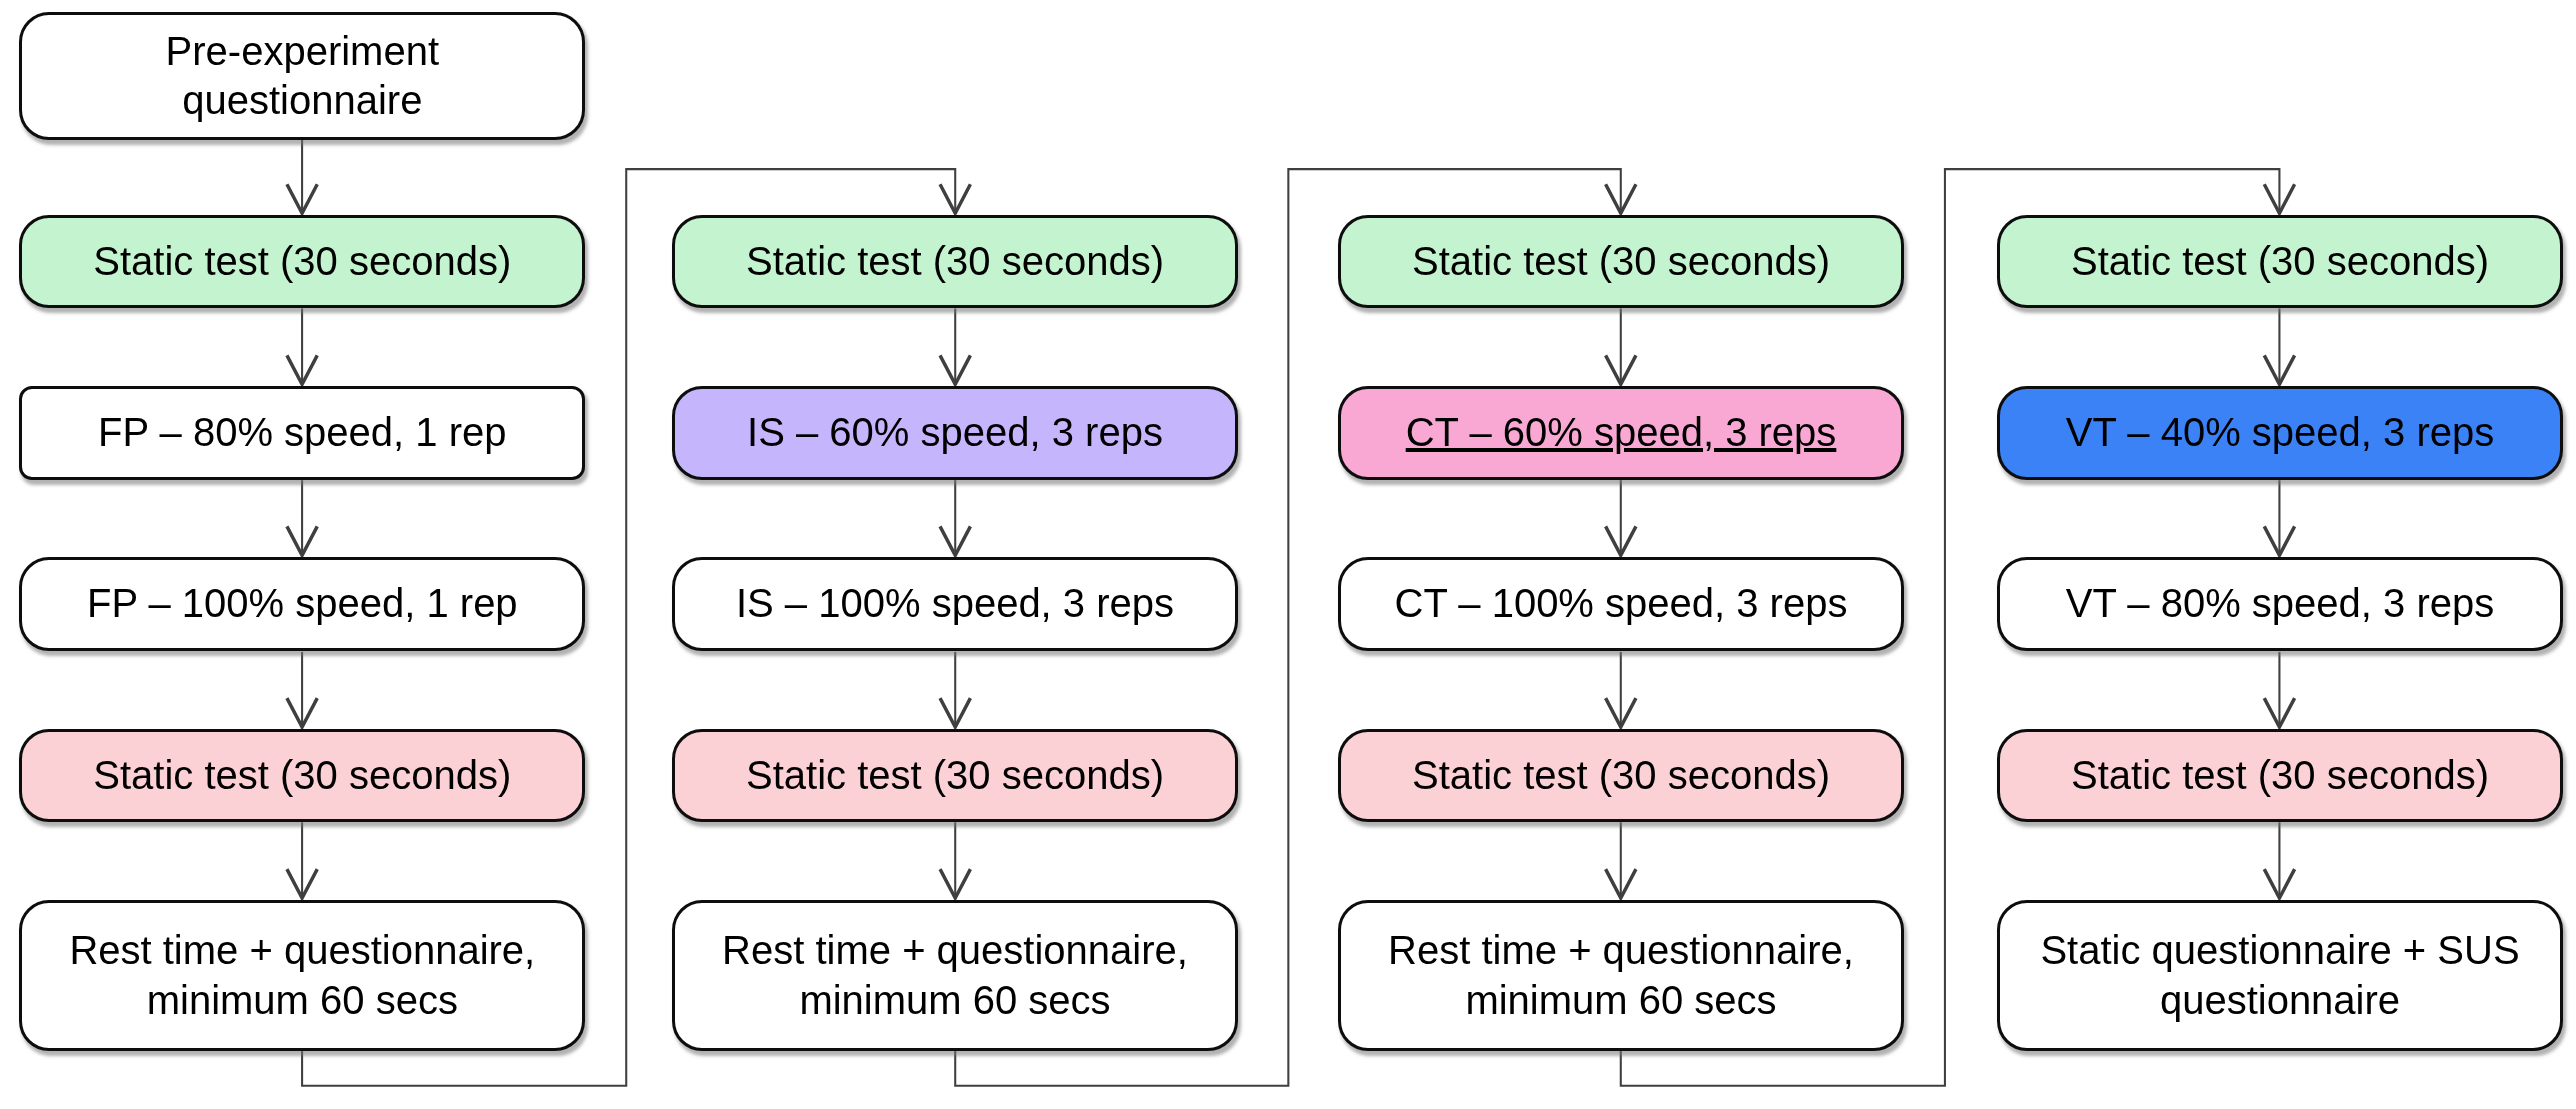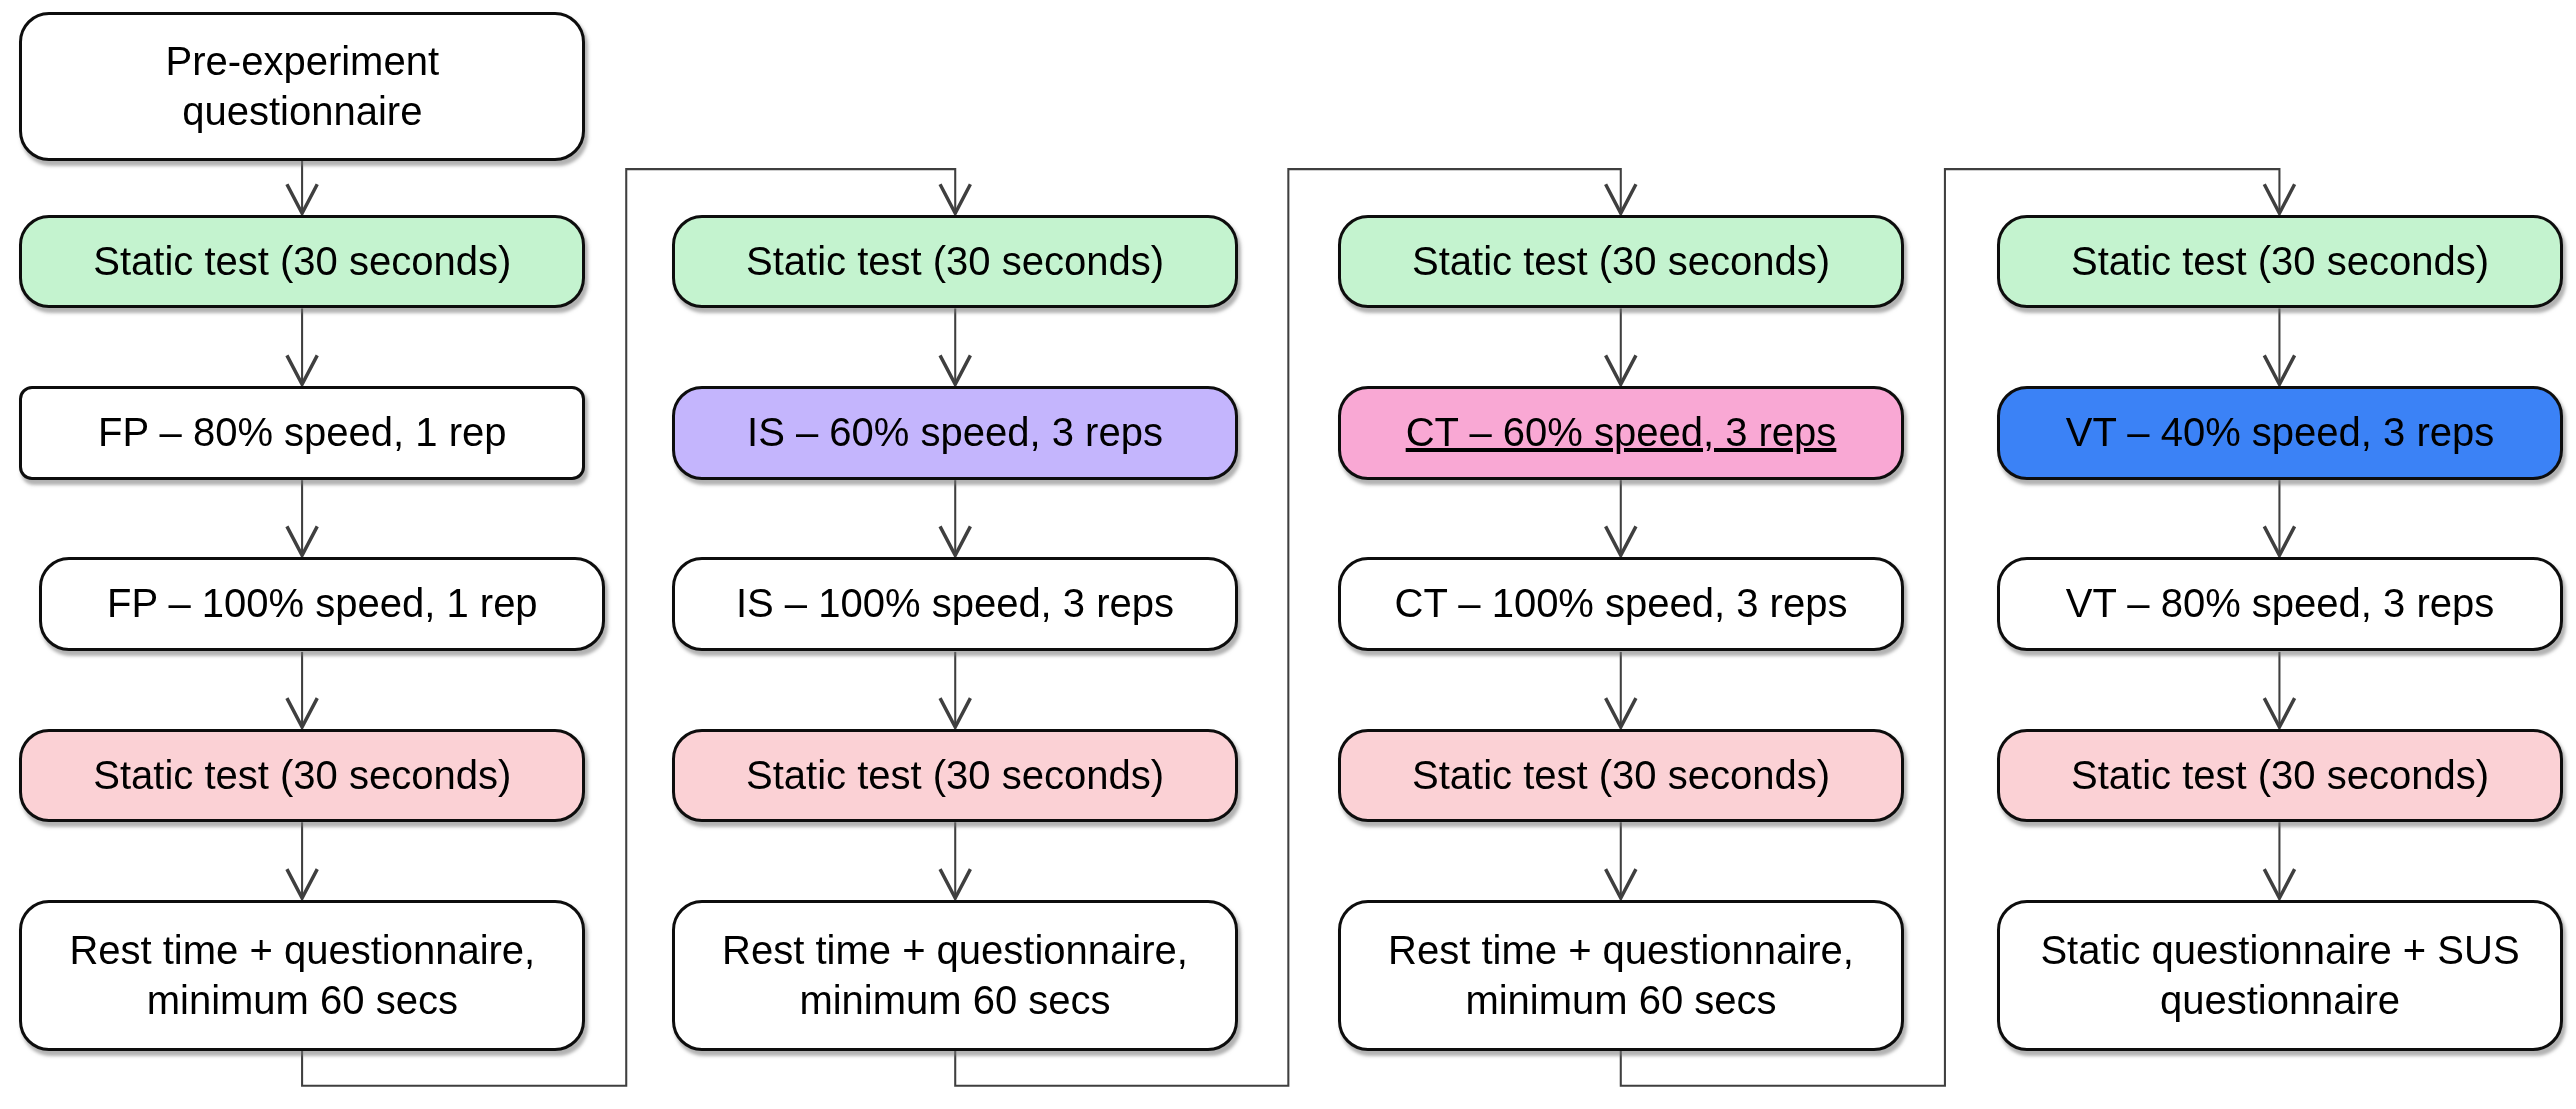--- a/index.html
+++ b/index.html
@@ -31,21 +31,21 @@
     font-size:40px;
     line-height:1.24;
     color:#000000;
     white-space:pre-line;
     z-index:1;
   }
   .c1{left:19.3px}
   .c2{left:672px}
   .c3{left:1338px}
   .c4{left:1997px}
-  .r0{top:12.4px;height:149px}
+  .r0{top:12.4px;height:128px}
   .r1{top:215px;height:93px}
   .r2{top:386px;height:94px}
   .r3{top:557px;height:94px}
   .r4{top:729px;height:93px}
   .r5{top:900px;height:151px}
 </style>
 </head>
 <body>
 
 <div class="canvas">
@@ -82,21 +82,21 @@
       <path d="M438 1507 V1574 H908 V245 H1385 V309" marker-end="url(#openArrow)"></path>
       <path d="M1385 1507 V1574 H1868 V245 H2350 V309" marker-end="url(#openArrow)"></path>
       <path d="M2350 1507 V1574 H2820 V245 H3305 V309" marker-end="url(#openArrow)"></path>
     </g>
   </svg>
 
   <div class="box c1 r0" style="background: rgb(255, 255, 255);">Pre-experiment
 questionnaire</div>
   <div class="box c1 r1" style="background: rgb(196, 243, 207);">Static test (30 seconds)</div>
   <div class="box c1 r2" style="background: rgb(255, 255, 255); border-radius: 13px;">FP – 80% speed, 1 rep</div>
-  <div class="box c1 r3" style="background: rgb(255, 255, 255); margin-left: 20px;">FP – 100% speed, 1 rep</div>
+  <div class="box c1 r3" style="background: rgb(255, 255, 255);">FP – 100% speed, 1 rep</div>
   <div class="box c1 r4" style="background: rgb(251, 209, 213);">Static test (30 seconds)</div>
   <div class="box c1 r5" style="background: rgb(255, 255, 255);">Rest time + questionnaire,
 minimum 60 secs</div>
 
   <div class="box c2 r1" style="background: rgb(196, 243, 207);">Static test (30 seconds)</div>
   <div class="box c2 r2" style="background: #c4b5fd;">IS – 60% speed, 3 reps</div>
   <div class="box c2 r3" style="background: rgb(255, 255, 255); text-align: center;">IS – 100% speed, 3 reps</div>
   <div class="box c2 r4" style="background: rgb(251, 209, 213);">Static test (30 seconds)</div>
   <div class="box c2 r5" style="background: rgb(255, 255, 255);">Rest time + questionnaire,
 minimum 60 secs</div>

